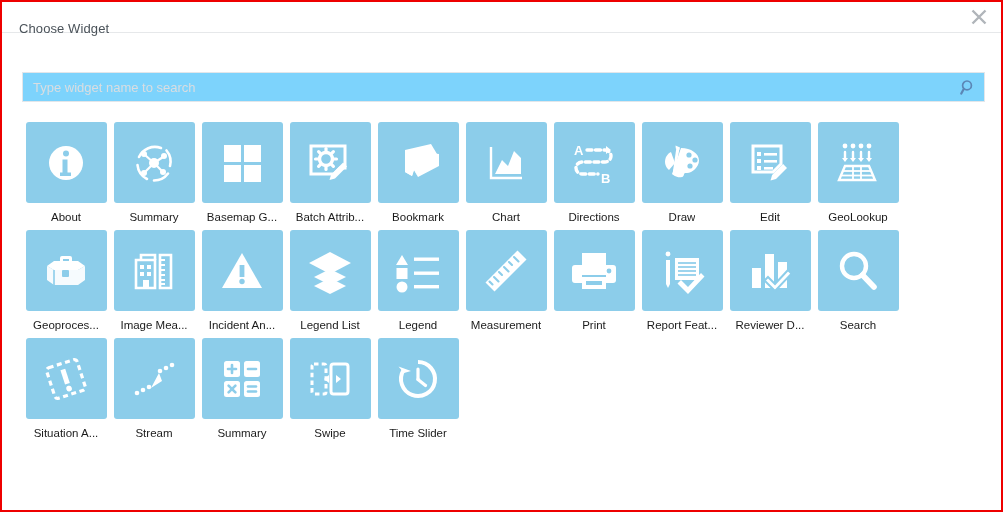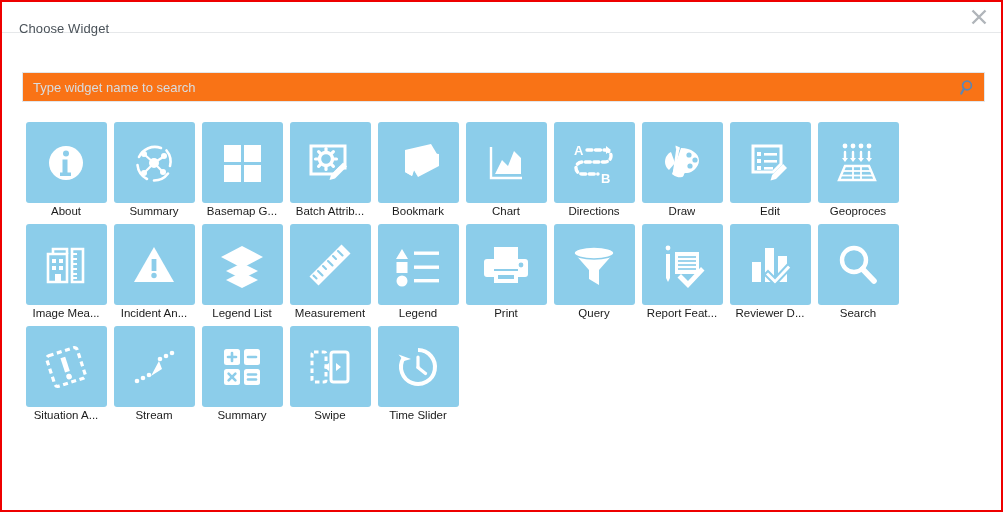--- a/index.html
+++ b/index.html
@@ -41,21 +41,21 @@
   #close-button svg { display: block; }
 
   #search-row {
     position: absolute;
     left: 20px; top: 70px;
     width: 963px; height: 30px;
   }
   #search-input {
     width: 100%; height: 30px;
     border: 1px solid #e2e6ea;
-    background: #f97316;
+    background: #7dd3fc;
     padding: 0 34px 0 10px;
     font-size: 13px;
     color: #444;
     font-family: "Liberation Sans", sans-serif;
     outline: none;
   }
   #search-input::placeholder { color: #d9dde1; }
   #search-icon {
     position: absolute;
     right: 8px; top: 6px;
@@ -82,21 +82,21 @@
   .widget-tile {
     width: 81px; height: 81px;
     background: #8ccdea;
     border-radius: 3px;
     display: flex;
     align-items: center;
     justify-content: center;
   }
   .widget-tile svg { display: block; }
   .widget-label {
-    margin-top: 1px;
+    margin-top: 7px;
     font-size: 11.5px;
     color: #1b1b1b;
     text-align: left;
     white-space: nowrap;
     overflow: hidden;
     max-width: 88px;
     line-height: 14px;
     height: 14px;
   }
 </style>
@@ -276,21 +276,33 @@
             </g>
             <path d="M12 28h24l6 14H6z" fill="none" stroke="#ffffff" stroke-width="2.4"></path>
             <g stroke="#ffffff" stroke-width="1.8">
               <path d="M10 33h28"></path>
               <path d="M8.5 37.5h31"></path>
               <path d="M20 28v14"></path>
               <path d="M28 28v14"></path>
             </g>
           </svg>
         </div>
-        <div class="widget-label">Geoproces</div>
+        <div class="widget-label">GeoLookup</div>
+      </div>
+      <div class="widget-item">
+        <div class="widget-tile">
+          <svg width="50" height="50" viewBox="0 0 50 50">
+            <path d="M19 12a2 2 0 0 1 2-2h8a2 2 0 0 1 2 2v4h-3v-3h-6v3h-3z" fill="#ffffff"></path>
+            <path d="M6 20l7-5h24l7 5-7 4H13z" fill="#ffffff"></path>
+            <path d="M6 20v14l7 5h24l7-5V20l-7 4H13z" fill="#ffffff" opacity="0.92"></path>
+            <path d="M13 24v15" stroke="#8ccdea" stroke-width="1.6" fill="none"></path>
+            <rect x="21" y="24" width="7" height="7" rx="1" fill="#8ccdea"></rect>
+          </svg>
+        </div>
+        <div class="widget-label">Geoproces...</div>
       </div>
       <div class="widget-item">
         <div class="widget-tile">
           <svg width="50" height="50" viewBox="0 0 50 50">
             <path d="M7 14h19v28H7z" fill="none" stroke="#ffffff" stroke-width="2.6"></path>
             <path d="M12 14V9h14v5" fill="none" stroke="#ffffff" stroke-width="2.6"></path>
             <g fill="#ffffff">
               <rect x="11" y="19" width="4" height="4"></rect>
               <rect x="18" y="19" width="4" height="4"></rect>
               <rect x="11" y="26" width="4" height="4"></rect>
@@ -326,68 +338,59 @@
             <path d="M25 6 L46 17 L25 28 L4 17z" fill="#ffffff"></path>
             <path d="M25 23 L41 31 L25 39 L9 31z" fill="#ffffff"></path>
             <path d="M25 32 L41 40 L25 48 L9 40z" fill="#ffffff"></path>
           </svg>
         </div>
         <div class="widget-label">Legend List</div>
       </div>
       <div class="widget-item">
         <div class="widget-tile">
           <svg width="50" height="50" viewBox="0 0 50 50">
+            <path d="M9 9 L15 19 H3z" fill="#ffffff"></path>
+            <rect x="3.5" y="22" width="11" height="11" fill="#ffffff"></rect>
+            <circle cx="9" cy="41" r="5.5" fill="#ffffff"></circle>
+            <g fill="#ffffff">
+              <rect x="21" y="11.5" width="25" height="3.4"></rect>
+              <rect x="21" y="25.5" width="25" height="3.4"></rect>
+              <rect x="21" y="39" width="25" height="3.4"></rect>
+            </g>
+          </svg>
+        </div>
+        <div class="widget-label">Legend</div>
+      </div>
+      <div class="widget-item">
+        <div class="widget-tile">
+          <svg width="50" height="50" viewBox="0 0 50 50">
             <path d="M36.5 4.5l9 9L13.5 45.5l-9-9z" fill="#ffffff"></path>
             <g stroke="#8ccdea" stroke-width="2.1" stroke-linecap="round">
               <path d="M33 11l4.5 4.5"></path>
               <path d="M28 16l3 3"></path>
               <path d="M23 21l4.5 4.5"></path>
               <path d="M18 26l3 3"></path>
               <path d="M13 31l4.5 4.5"></path>
               <path d="M8.5 35.5l3 3"></path>
             </g>
           </svg>
         </div>
         <div class="widget-label">Measurement</div>
       </div>
       <div class="widget-item">
         <div class="widget-tile">
           <svg width="50" height="50" viewBox="0 0 50 50">
-            <path d="M9 9 L15 19 H3z" fill="#ffffff"></path>
-            <rect x="3.5" y="22" width="11" height="11" fill="#ffffff"></rect>
-            <circle cx="9" cy="41" r="5.5" fill="#ffffff"></circle>
-            <g fill="#ffffff">
-              <rect x="21" y="11.5" width="25" height="3.4"></rect>
-              <rect x="21" y="25.5" width="25" height="3.4"></rect>
-              <rect x="21" y="39" width="25" height="3.4"></rect>
-            </g>
-          </svg>
-        </div>
-        <div class="widget-label">Legend</div>
-      </div>
-      <div class="widget-item">
-        <div class="widget-tile">
-          <svg width="50" height="50" viewBox="0 0 50 50">
             <rect x="13" y="7" width="24" height="12" fill="#ffffff"></rect>
             <path d="M6 19h38a3 3 0 0 1 3 3v12a3 3 0 0 1-3 3h-7v-8H13v8H6a3 3 0 0 1-3-3V22a3 3 0 0 1 3-3z" fill="#ffffff"></path>
             <circle cx="40" cy="25" r="2.4" fill="#8ccdea"></circle>
             <rect x="13" y="31" width="24" height="12" fill="#ffffff"></rect>
             <rect x="17" y="35" width="16" height="4" fill="#8ccdea"></rect>
           </svg>
         </div>
         <div class="widget-label">Print</div>
-      </div>
-      <div class="widget-item">
-        <div class="widget-tile">
-          <svg width="50" height="50" viewBox="0 0 50 50">
-            <path d="M5 13 L45 13 L30 30 L30 45 L20 39 L20 30z" fill="#ffffff"></path>
-            <ellipse cx="25" cy="13" rx="20" ry="6" fill="#ffffff" stroke="#8ccdea" stroke-width="1.6"></ellipse>
-          </svg>
-        </div>
-        <div class="widget-label">Query</div>
       </div>
       <div class="widget-item">
         <div class="widget-tile">
           <svg width="50" height="50" viewBox="0 0 50 50">
             <rect x="18" y="12" width="24" height="22" fill="#ffffff"></rect>
             <g stroke="#8ccdea" stroke-width="1.7">
               <path d="M21 17h18"></path>
               <path d="M21 21h18"></path>
               <path d="M21 25h18"></path>
               <path d="M21 29h18"></path>

